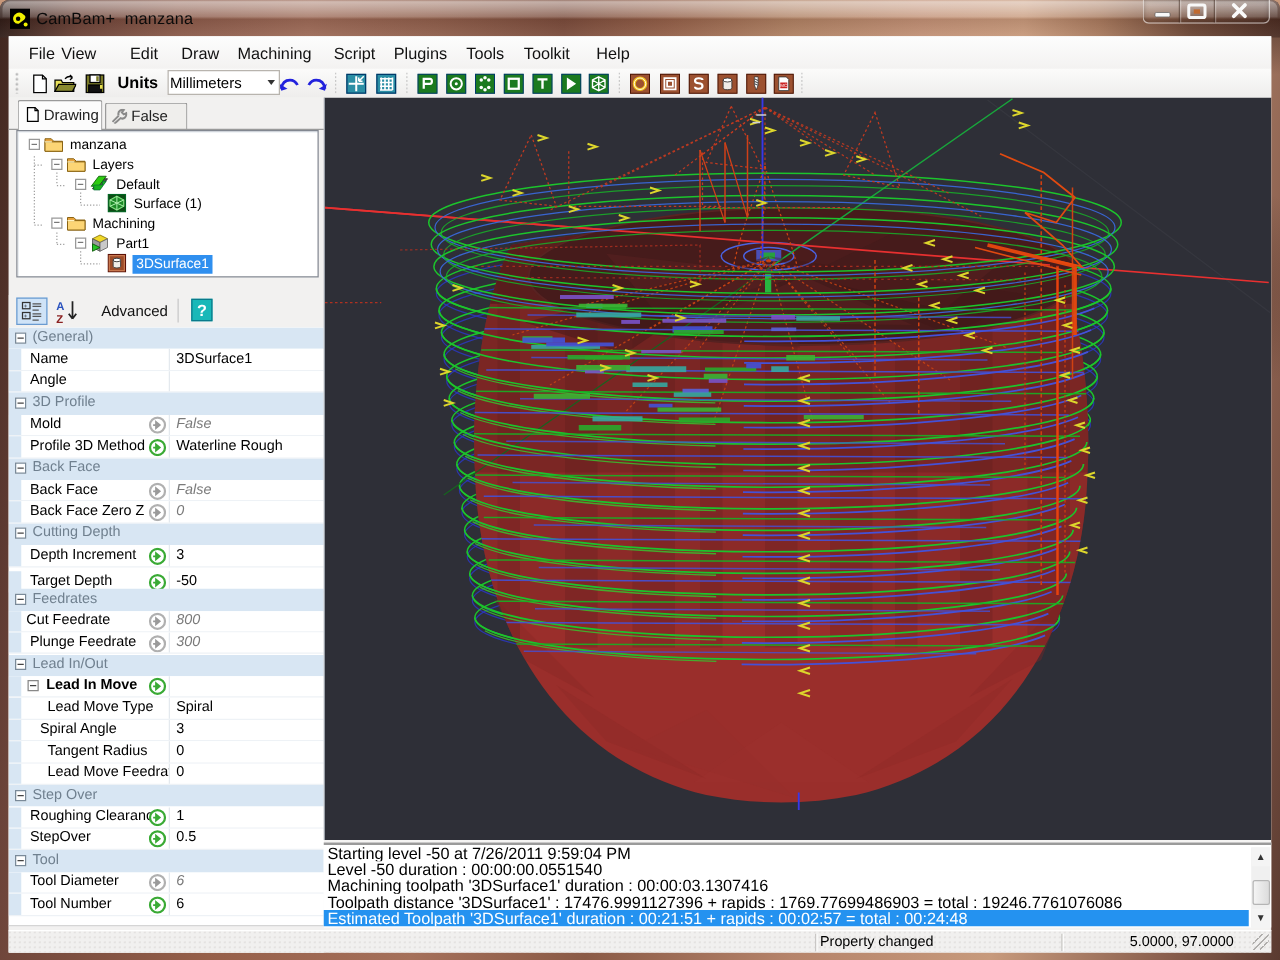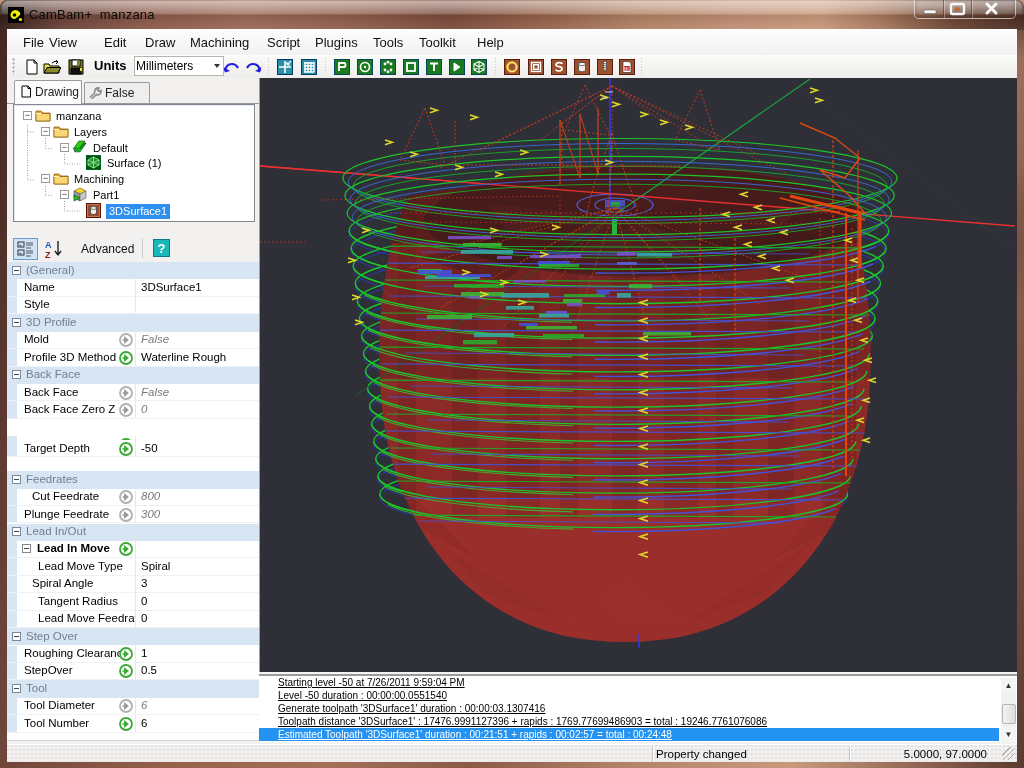--- a/index.html
+++ b/index.html
@@ -87,21 +87,21 @@
 .pgval { position:absolute; left:130px; top:0; width:122px; height:100%; font-size:11.5px; color:#000; padding:1.5px 0 0 4px; white-space:nowrap; }
 .pgval.italic { font-style:italic; color:#7a7a7a; }
 #pgbottom { position:absolute; left:0; top:662px; width:252px; height:22px; background:#f2f1f0; border-top:1px solid #d5d5d5; }
 
 
 .vp { position:absolute; left:253px; top:49px; }
 #vpborder { position:absolute; left:252px; top:49px; width:1px; height:594px; background:#9aa0a8; }
 
 
 #logarea { position:absolute; left:252px; top:645px; width:758px; height:68px; background:#fff; border-top:2px solid #9a9a9a; }
-.logln { font-size:10px; color:#000; height:13px; line-height:13px; padding-left:19px; white-space:nowrap; overflow:hidden; width:740px;text-decoration:underline; }
+.logln { font-size:13px; color:#000; height:13px; line-height:13px; padding-left:3px; white-space:nowrap; overflow:hidden; width:740px; }
 .logln.sel { background:#2492f0; color:#fff; }
 #logscroll { position:absolute; right:1px; top:2px; width:15px; height:64px; background:#f0f0f0; }
 #logscroll .up, #logscroll .dn { position:absolute; left:0; width:15px; height:15px; background:#f4f4f4; color:#333; font-size:8px; text-align:center; line-height:15px; }
 #logscroll .up { top:0; } #logscroll .dn { bottom:0; }
 #logscroll .thumb { position:absolute; left:0.5px; top:26px; width:14px; height:20px; background:linear-gradient(90deg,#f4f4f4,#dcdcdc); border:1px solid #b5b5b5; border-radius:2px; }
 
 
 #statusbar { position:absolute; left:0; top:715px; width:1010px; height:18px; background:#f1f0ef;
   background-image:radial-gradient(circle at 1px 1px, #e2e0de 0.7px, transparent 1px); background-size:4px 4px; border-top:1px solid #fff; }
 #statusbar .sdiv { position:absolute; top:2px; width:1px; height:14px; background:#c9c7c5; box-shadow:1px 0 0 #fff; }
@@ -357,21 +357,21 @@
           <span class="pgminus"></span>
           <span class="pgcattxt">(General)</span>
         </div>
 <div class="pgrow" style="top:17.4px">
           <div class="pggut"></div>
           <div class="pgname" style="padding-left:7px">Name</div>
           <div class="pgval">3DSurface1</div>
         </div>
 <div class="pgrow" style="top:34.9px">
           <div class="pggut"></div>
-          <div class="pgname" style="padding-left:7px">Style</div>
+          <div class="pgname" style="padding-left:7px">Angle</div>
           <div class="pgval"></div>
         </div>
 <div class="pgcat" style="top:52.3px">
           <span class="pgminus"></span>
           <span class="pgcattxt">3D Profile</span>
         </div>
 <div class="pgrow" style="top:69.7px">
           <div class="pggut"></div>
           <div class="pgname" style="padding-left:7px">Mold<svg width="14" height="14" viewBox="0 0 14 14" style="position:absolute;right:2px;top:1.5px">
               <circle cx="7" cy="7" r="6" fill="#fff" stroke="#b0b0b0" stroke-width="1.8"></circle>
@@ -400,43 +400,47 @@
           <div class="pgval italic">False</div>
         </div>
 <div class="pgrow" style="top:139.4px">
           <div class="pggut"></div>
           <div class="pgname" style="padding-left:7px">Back Face Zero Z<svg width="14" height="14" viewBox="0 0 14 14" style="position:absolute;right:2px;top:1.5px">
               <circle cx="7" cy="7" r="6" fill="#fff" stroke="#b0b0b0" stroke-width="1.8"></circle>
               <path d="M3.5 7h4M5.8 4.5L8.8 7 5.8 9.5z" stroke="#9a9a9a" stroke-width="1.4" fill="#9a9a9a"></path>
             </svg></div>
           <div class="pgval italic">0</div>
         </div>
+<div class="pgcat" style="top:156.9px">
+          <span class="pgminus"></span>
+          <span class="pgcattxt">Cutting Depth</span>
+        </div>
 <div class="pgrow" style="top:174.3px">
           <div class="pggut"></div>
           <div class="pgname" style="padding-left:7px">Depth Increment<svg width="14" height="14" viewBox="0 0 14 14" style="position:absolute;right:2px;top:1.5px">
               <circle cx="7" cy="7" r="6" fill="#fff" stroke="#3aaa35" stroke-width="1.8"></circle>
               <path d="M3.5 7h4M5.8 4.5L8.8 7 5.8 9.5z" stroke="#3aaa35" stroke-width="1.4" fill="#3aaa35"></path>
             </svg></div>
           <div class="pgval">3</div>
         </div>
-<div class="pgrow" style="top:178px">
+<div class="pgrow" style="top:195px">
           <div class="pggut"></div>
           <div class="pgname" style="padding-left:7px">Target Depth<svg width="14" height="14" viewBox="0 0 14 14" style="position:absolute;right:2px;top:1.5px">
               <circle cx="7" cy="7" r="6" fill="#fff" stroke="#3aaa35" stroke-width="1.8"></circle>
               <path d="M3.5 7h4M5.8 4.5L8.8 7 5.8 9.5z" stroke="#3aaa35" stroke-width="1.4" fill="#3aaa35"></path>
             </svg></div>
           <div class="pgval">-50</div>
         </div>
 <div class="pgcat" style="top:209.2px">
           <span class="pgminus"></span>
           <span class="pgcattxt">Feedrates</span>
         </div>
 <div class="pgrow" style="top:226.6px">
           <div class="pggut"></div>
-          <div class="pgname" style="padding-left:15px">Cut Feedrate<svg width="14" height="14" viewBox="0 0 14 14" style="position:absolute;right:2px;top:1.5px">
+          <div class="pgname" style="padding-left:4px">Cut Feedrate<svg width="14" height="14" viewBox="0 0 14 14" style="position:absolute;right:2px;top:1.5px">
               <circle cx="7" cy="7" r="6" fill="#fff" stroke="#b0b0b0" stroke-width="1.8"></circle>
               <path d="M3.5 7h4M5.8 4.5L8.8 7 5.8 9.5z" stroke="#9a9a9a" stroke-width="1.4" fill="#9a9a9a"></path>
             </svg></div>
           <div class="pgval italic">800</div>
         </div>
 <div class="pgrow" style="top:244.0px">
           <div class="pggut"></div>
           <div class="pgname" style="padding-left:7px">Plunge Feedrate<svg width="14" height="14" viewBox="0 0 14 14" style="position:absolute;right:2px;top:1.5px">
               <circle cx="7" cy="7" r="6" fill="#fff" stroke="#b0b0b0" stroke-width="1.8"></circle>
               <path d="M3.5 7h4M5.8 4.5L8.8 7 5.8 9.5z" stroke="#9a9a9a" stroke-width="1.4" fill="#9a9a9a"></path>
@@ -825,21 +829,21 @@
       <path d="M220 214 l7.2 2.3400000000000003 l-7.2 2.3400000000000003" fill="none" stroke="#ddd62c" stroke-width="1.6"></path>
       <path d="M202 192 l7.2 2.3400000000000003 l-7.2 2.3400000000000003" fill="none" stroke="#ddd62c" stroke-width="1.6"></path>
       <path d="M345 82 l7.2 2.3400000000000003 l-7.2 2.3400000000000003" fill="none" stroke="#ddd62c" stroke-width="1.6"></path>
       <path d="M230 150 l7.2 2.3400000000000003 l-7.2 2.3400000000000003" fill="none" stroke="#ddd62c" stroke-width="1.6"></path>
       <path d="M345 14 h8 M342 20 h6" stroke="#cfcfcf" stroke-width="1.2"></path>
     </svg>
   <div id="vpborder"></div>
   <div id="logarea">
       <div class="logln">Starting level -50 at 7/26/2011 9:59:04 PM</div>
       <div class="logln">Level -50 duration : 00:00:00.0551540</div>
-      <div class="logln">Generate toolpath '3DSurface1' duration : 00:00:03.1307416</div>
+      <div class="logln">Machining toolpath '3DSurface1' duration : 00:00:03.1307416</div>
       <div class="logln">Toolpath distance '3DSurface1' : 17476.9991127396 + rapids : 1769.77699486903 = total : 19246.7761076086</div>
       <div class="logln sel">Estimated Toolpath '3DSurface1' duration : 00:21:51 + rapids : 00:02:57 = total : 00:24:48</div>
     <div id="logscroll">
         <div class="up">▲</div>
         <div class="thumb"></div>
         <div class="dn">▼</div>
       </div>
   </div>
   <div id="statusbar">
     <div class="sdiv" style="left:645px"></div>

